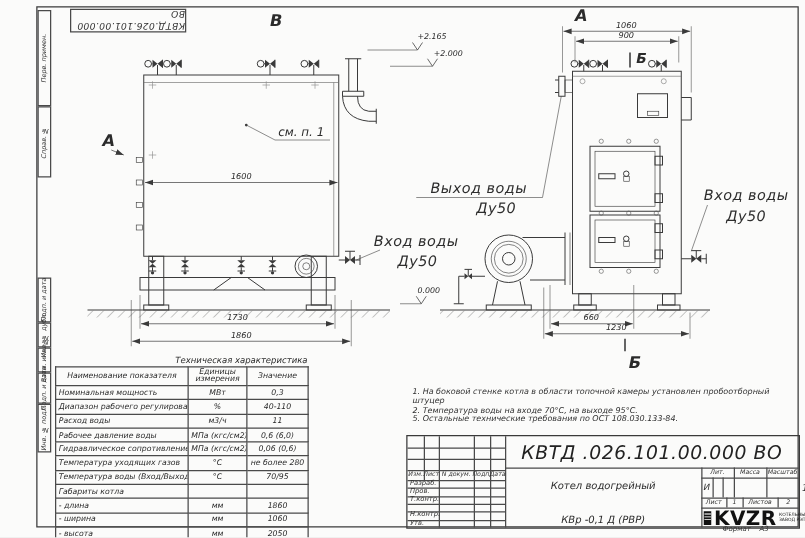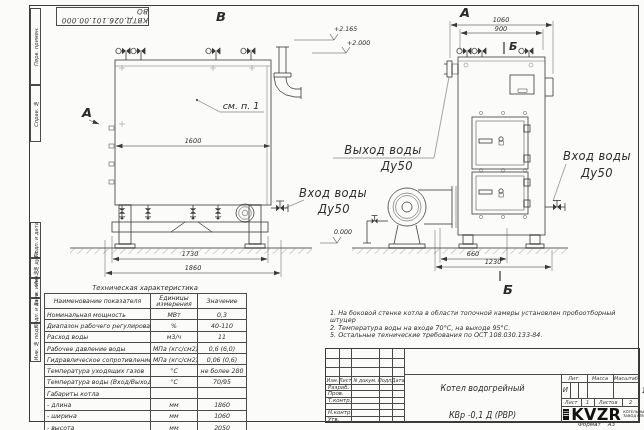--- a/index.html
+++ b/index.html
@@ -9,21 +9,21 @@
   
   .vcell{position:absolute;left:30px;width:11px;border:1px solid #4a4a4a;box-sizing:border-box;
          display:flex;align-items:center;justify-content:center;}
   .vcell span{writing-mode:vertical-rl;transform:rotate(180deg);font-size:5.2px;white-space:nowrap;color:#333;}
   
   .docbox{position:absolute;left:56px;top:7px;width:93px;height:19px;border:1px solid #4a4a4a;box-sizing:border-box;
           display:flex;align-items:center;justify-content:center;transform:rotate(180deg);
           font-size:7.3px;letter-spacing:.3px;color:#333;}
   
   .spec{position:absolute;left:44px;top:284px;width:202px;}
-  .spec .ttl{text-align:center;font-size:6.8px;margin-bottom:1px;}
+  .spec .ttl{text-align:right;font-size:6.8px;margin-bottom:1px;}
   table.sp{border-collapse:collapse;width:202px;table-layout:fixed;}
   table.sp td,table.sp th{border:0.8px solid #4a4a4a;font-size:6.2px;font-weight:normal;
         padding:0 2px;white-space:nowrap;overflow:hidden;height:10.3px;font-style:italic;}
   table.sp th{text-align:center;white-space:normal;line-height:1.05;height:14px;}
   td.c{text-align:center;}
   
   .notes{position:absolute;left:330px;top:310px;width:309px;font-size:6.4px;line-height:7.4px;color:#303030;}
   
   .tb{position:absolute;left:325px;top:348px;width:313px;height:73px;border:1px solid #3a3a3a;box-sizing:content-box;}
   .tb .vl{position:absolute;width:1px;background:#4a4a4a;}
@@ -430,20 +430,21 @@
     <div class="cell" style="left:13px;top:27px;width:12px;height:8px;">Лист</div>
     <div class="cell" style="left:25px;top:27px;width:28px;height:8px;">N докум.</div>
     <div class="cell" style="left:53px;top:27px;width:13px;height:8px;">Подп.</div>
     <div class="cell" style="left:66px;top:27px;width:12px;height:8px;">Дата</div>
     <div class="lbl" style="left:0;top:35px;width:25px;height:6.3px;">Разраб.</div>
     <div class="lbl" style="left:0;top:41.3px;width:25px;height:6.3px;">Пров.</div>
     <div class="lbl" style="left:0;top:47.7px;width:25px;height:6.3px;">Т.контр.</div>
     <div class="lbl" style="left:0;top:60.3px;width:25px;height:6.3px;">Н.контр.</div>
     <div class="lbl" style="left:0;top:66.7px;width:25px;height:6.3px;">Утв.</div>
 
+    <div class="docnum">КВТД .026.101.00.000  ВО</div>
     <div class="hl" style="left:78px;top:25px;width:235px;"></div>
 
     <div class="pname">
       <span>Котел водогрейный</span>
       <span>КВр -0,1  Д  (РВР)</span>
     </div>
     <div class="vl" style="left:235px;top:25px;height:48px;"></div>
 
     <div class="hl" style="left:235px;top:33px;width:78px;"></div>
     <div class="vl" style="left:261px;top:25px;height:24px;"></div>

